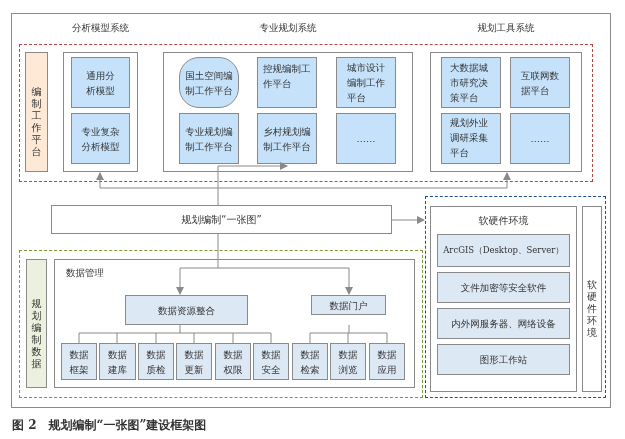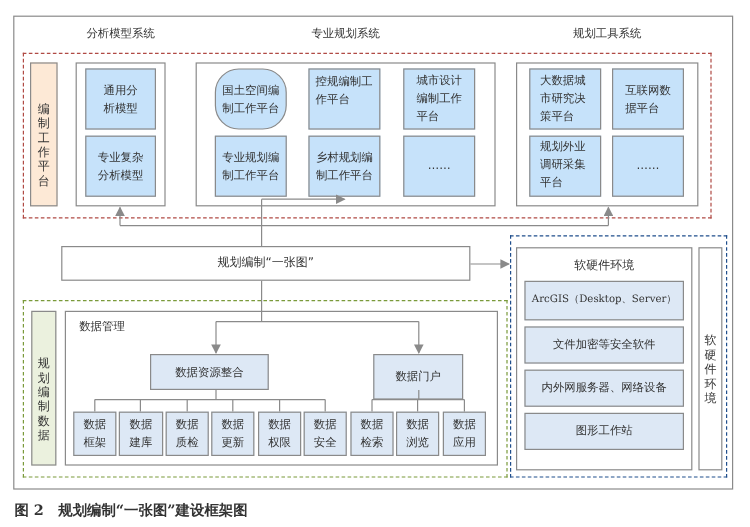--- a/index.html
+++ b/index.html
@@ -86,24 +86,24 @@
 </div>
 
 <div class="abs dash-green" style="left:19px;top:250px;width:404px;height:148px;"></div>
 <div class="abs vlabel" style="left:26px;top:259px;width:21px;height:129px;background:#ebf1de;">
   <span>规划编制数据</span>
 </div>
 <div class="abs cont" style="left:54px;top:259px;width:361px;height:129px;"></div>
 <div class="abs small" style="left:66px;top:266px;"></div>
 <div class="abs small" style="left:66px;top:266px;">数据管理</div>
 
-<div class="abs bx bot-box" style="left:125px;top:295px;width:99px;height:30px;">
+<div class="abs bx bot-box" style="left:125px;top:295px;width:123px;height:30px;">
   <span>数据资源整合</span>
 </div>
-<div class="abs bx bot-box" style="left:311px;top:295px;width:75px;height:38px;">
+<div class="abs bx bot-box" style="left:311px;top:295px;width:75px;height:20px;">
   <span>数据门户</span>
 </div>
 
 <div class="abs bx bot-box" style="left:61px;top:343px;width:36px;height:37px;padding:0 6px;">
     <span>数据框架</span>
   </div>
 <div class="abs bx bot-box" style="left:99px;top:343px;width:37px;height:37px;padding:0 6px;">
     <span>数据建库</span>
   </div>
 <div class="abs bx bot-box" style="left:138px;top:343px;width:36px;height:37px;padding:0 6px;">

